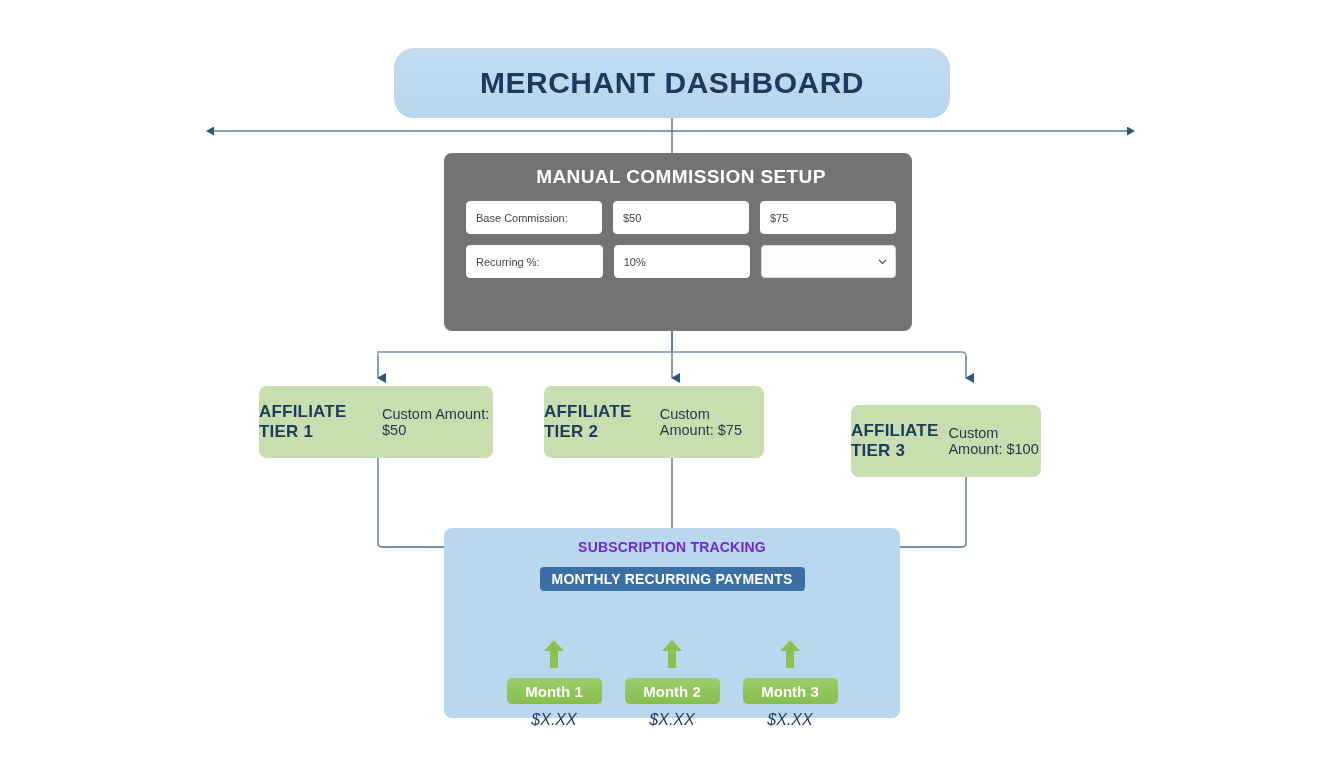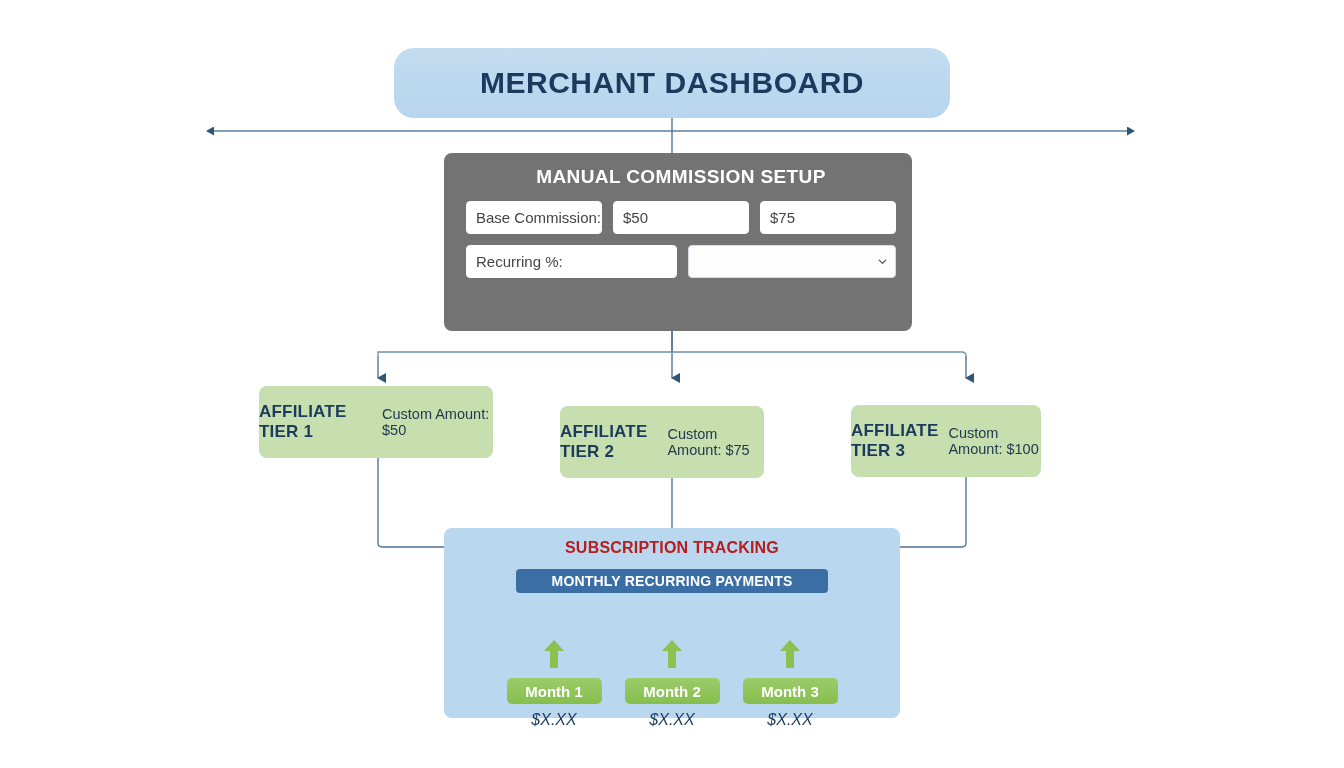--- a/index.html
+++ b/index.html
@@ -58,21 +58,21 @@
 
   .field {
     flex: 1;
     height: 33px;
     background: #ffffff;
     border: 1px solid #ffffff;
     border-radius: 4px;
     display: flex;
     align-items: center;
     padding: 0 9px;
-    font-size: 15px;
+    font-size: 11px;
     color: #444444;
     font-family: "Liberation Sans", sans-serif;
     overflow: hidden;
     white-space: nowrap;
   }
   .field.select {
     background: #fdfdfd;
     border: 1px solid #d4dde6;
     justify-content: space-between;
     padding-right: 7px;
@@ -98,41 +98,41 @@
   .tier-title {
     font-size: 17px; font-weight: bold;
     color: #1c3a5e;
     letter-spacing: 0.2px;
   }
   .tier-sub {
     font-size: 14.5px;
     color: #233a4d;
   }
   #tier1 { left: 259px; width: 234px; }
-  #tier2 { left: 560px; width: 204px; margin-top: 20px; }
+  #tier2 { left: 544px; width: 220px; }
   #tier3 { left: 851px; width: 190px; margin-top: 19px; }
 
   
   .subs-panel {
     position: absolute;
     left: 444px; top: 528px;
     width: 456px; height: 190px;
     background: #b9d8ef;
     border-radius: 8px;
     padding-top: 11px;
   }
   .subs-title {
     text-align: center;
-    font-size: 16px; font-weight: bold;
-    color: #b91c1c;
+    font-size: 14px; font-weight: bold;
+    color: #6d28d9;
     letter-spacing: 0.2px;
   }
   .subs-badge {
     margin: 12px auto 16px auto;
-    width: 312px; height: 24px;
+    width: 265px; height: 24px;
     background: #3b6ea5;
     border-radius: 4px;
     color: #ffffff;
     font-size: 14px; font-weight: bold;
     letter-spacing: 0.2px;
     display: flex; align-items: center; justify-content: center;
   }
   .months {
     position: absolute;
     left: 0; top: 112px;
@@ -209,20 +209,21 @@
 
     <div class="field-row">
       <div class="field">Base Commission:</div>
       <div class="field">$50</div>
       <div class="field">$75</div>
     </div>
 
 
     <div class="field-row">
       <div class="field">Recurring %:</div>
+      <div class="field">10%</div>
       <div class="field select">
         <span></span>
         <svg class="chev" viewBox="0 0 12 12" xmlns="http://www.w3.org/2000/svg">
           <path d="M2.5,4.5 L6,8 L9.5,4.5" stroke="#555" stroke-width="1.4" fill="none" stroke-linecap="round" stroke-linejoin="round"></path>
         </svg>
       </div>
     </div>
   </div>
 
   <div class="tier-box" id="tier1">

